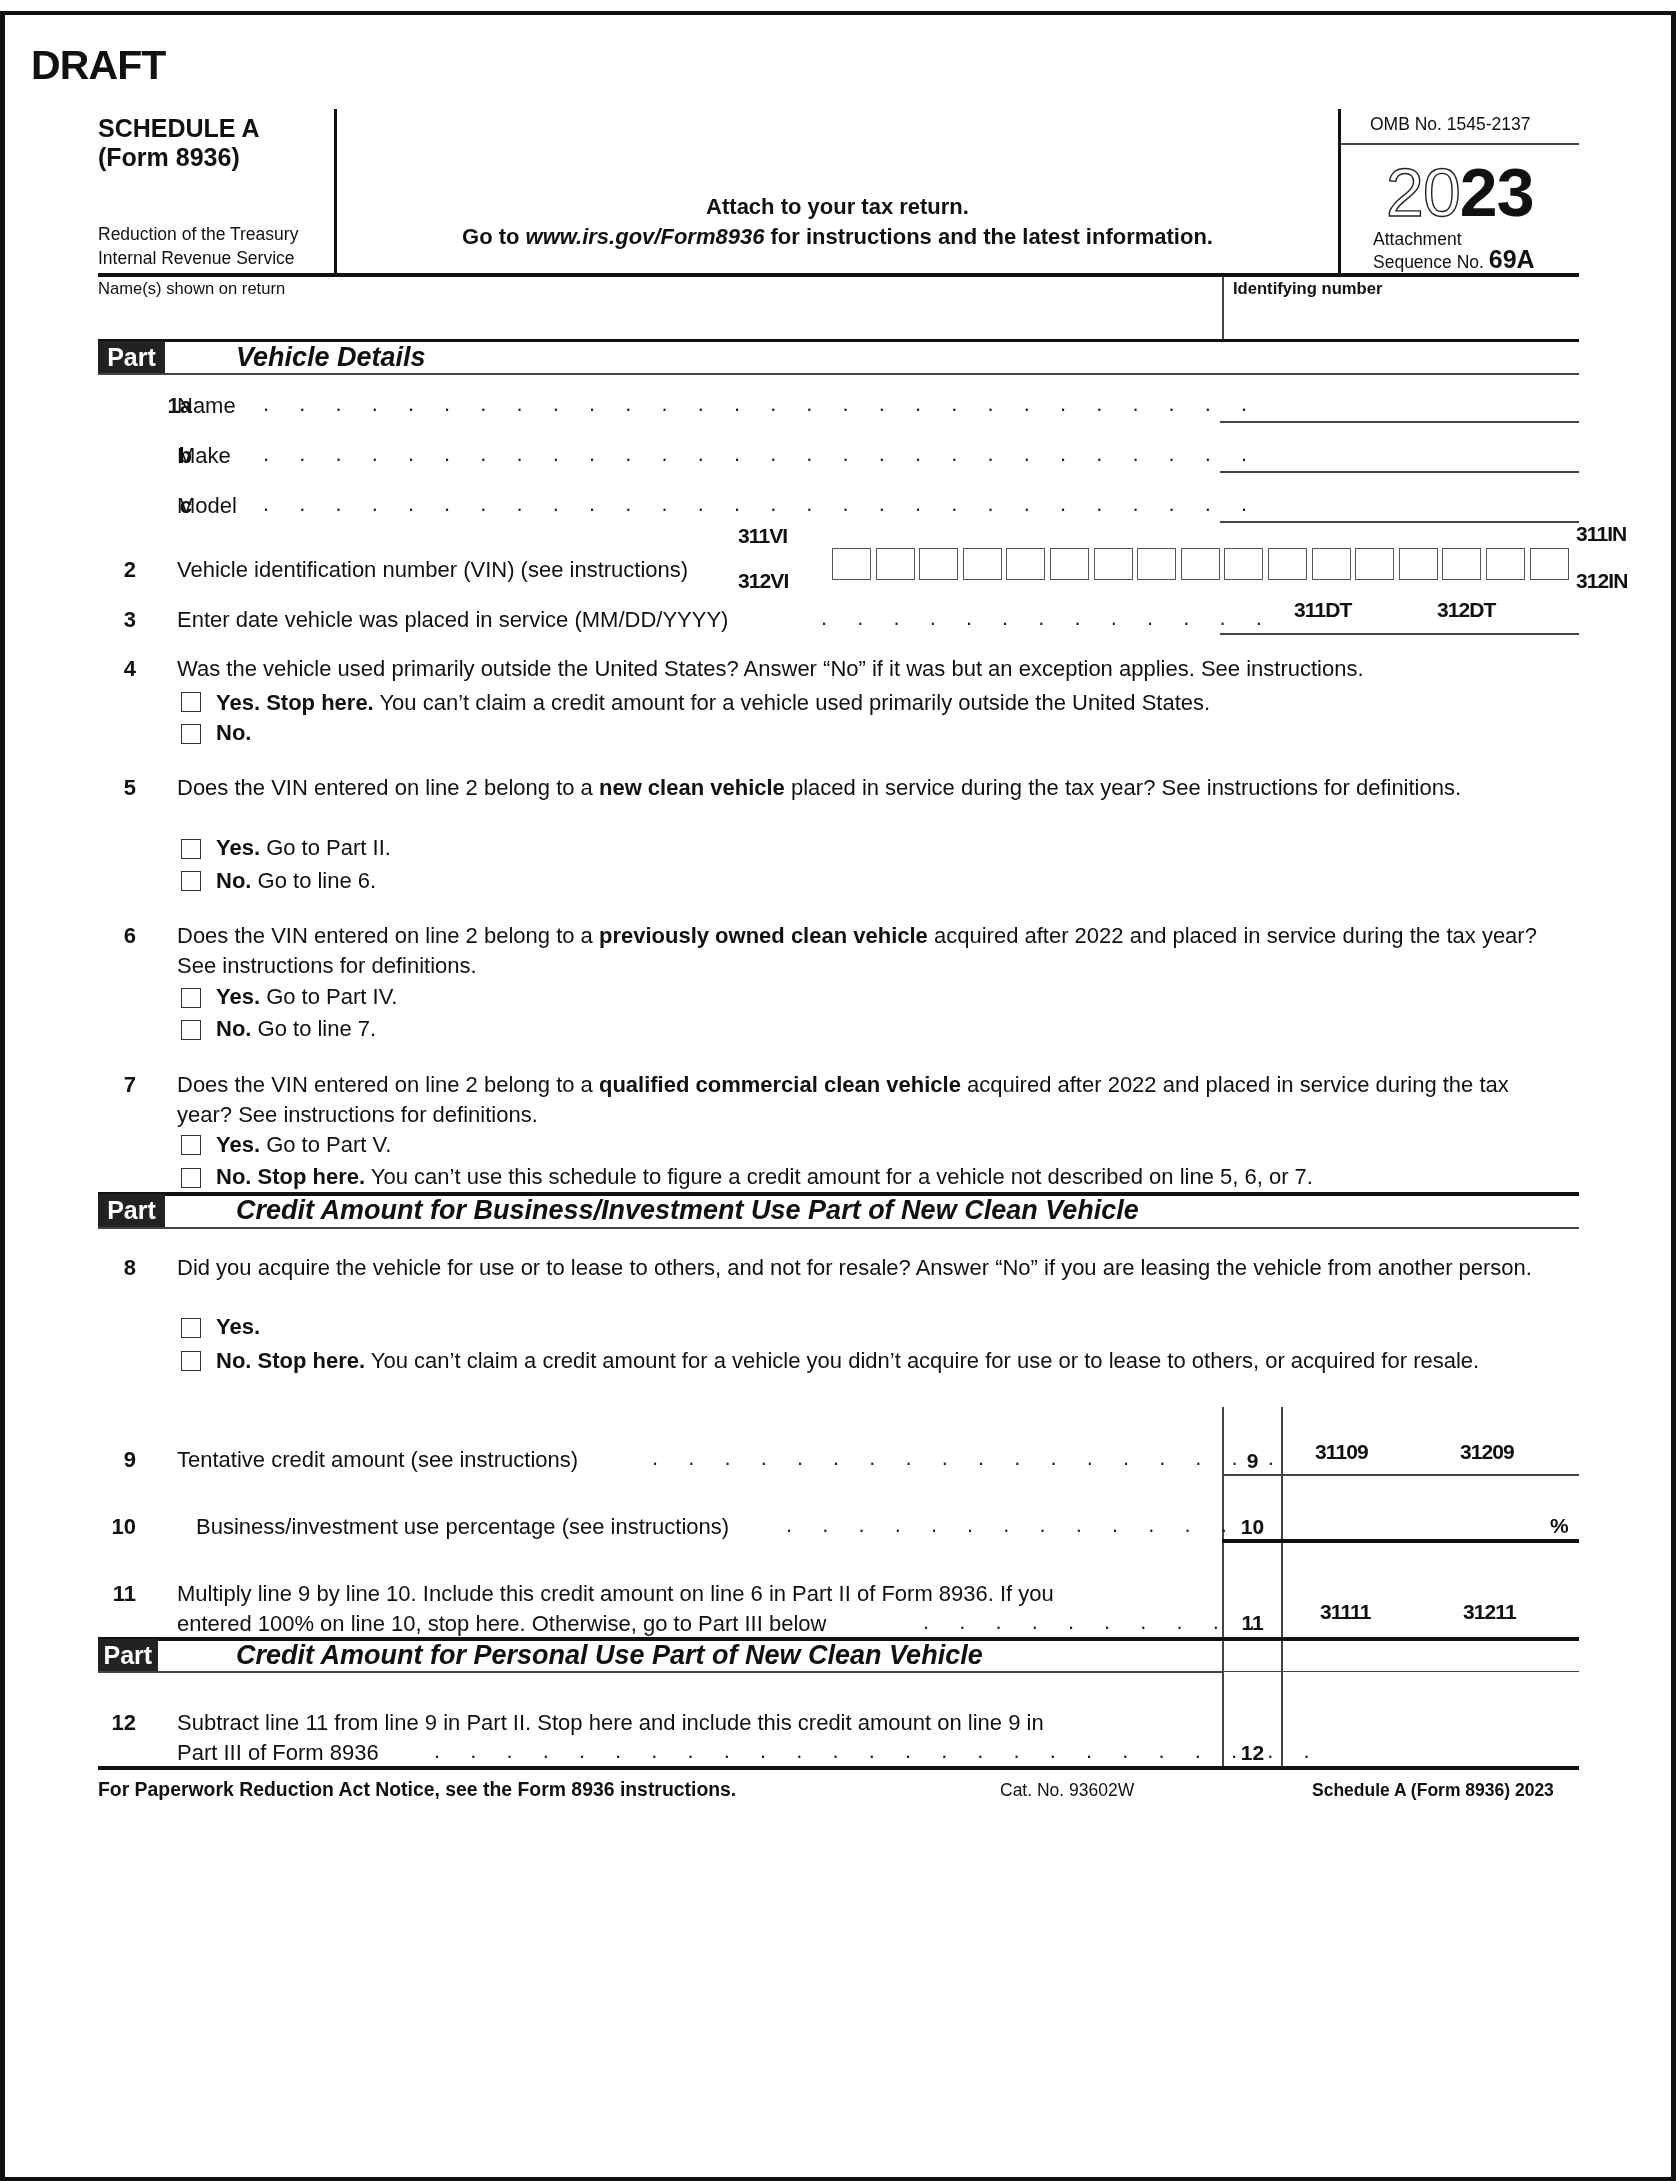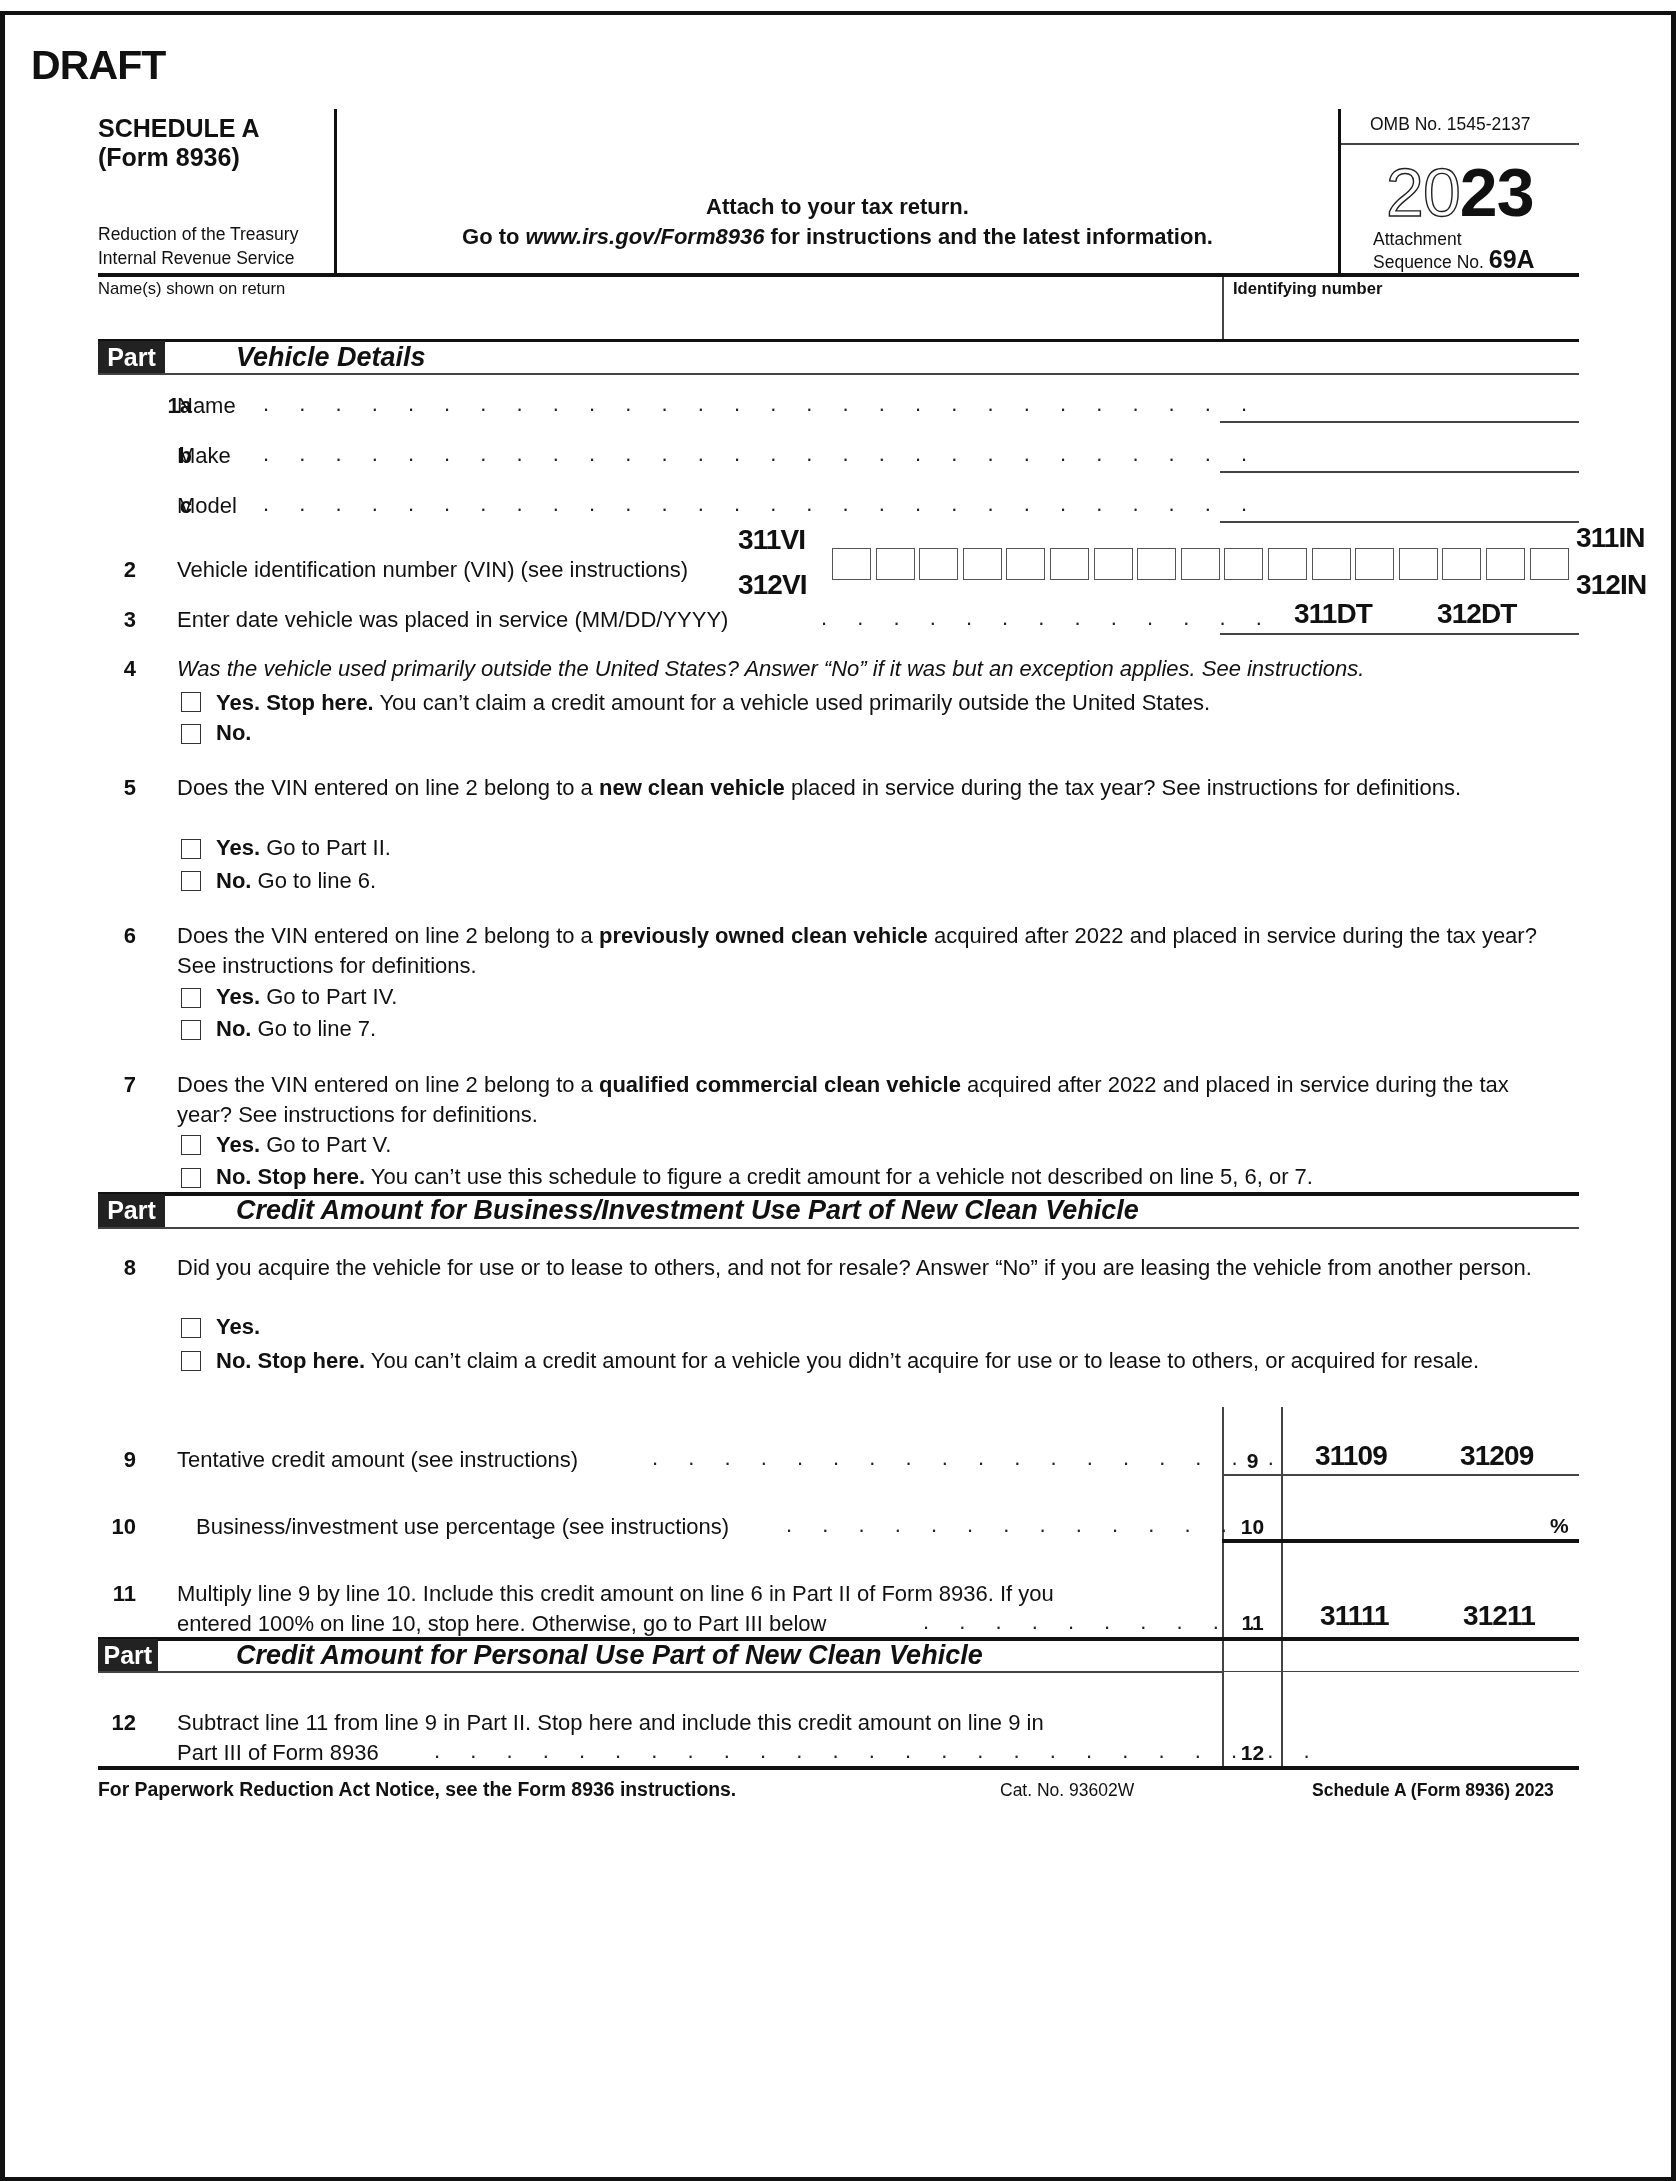--- a/index.html
+++ b/index.html
@@ -26,21 +26,21 @@
   .name-lbl { left: 98px; top: 279px; font-size: 16.6px; }
   .id-lbl { left: 1233px; top: 279px; font-size: 16.6px; font-weight: bold; }
   .part-bar { height: 33px; }
   .part-tag { background: #222; color: #fff; font-weight: bold; font-size: 25px; padding: 0 9.2px; height: 33px; line-height: 33px; }
   .part-title { font-weight: bold; font-size: 27px; line-height: 33px; font-style: italic; }
   .ln { font-size: 22px; font-weight: bold; width: 44px; text-align: right; }
   .txt { font-size: 22px; line-height: 29.5px; }
   .dots { font-size: 22px; letter-spacing: 12px; color: #222; }
   .cb { width: 20px; height: 20px; border: 1.8px solid #333; box-sizing: border-box; background: #fff; cursor: pointer; }
   .vin-box { width: 39px; height: 32px; border: 1.8px solid #555; box-sizing: border-box; margin-right: 4.6px; float: left; background: #fff; }
-  .code { font-size: 28px; font-weight: bold; letter-spacing: -0.9px; }
+  .code { font-size: 21px; font-weight: bold; letter-spacing: -0.9px; }
   .field-line { height: 1.8px; background: #444; }
   .boxnum { font-size: 21px; font-weight: bold; width: 57px; text-align: center; }
   .foot { font-size: 19.4px; font-weight: bold; }
 </style>
 </head>
 <body>
 
 <div class="frame"></div>
 
 <div class="abs draft">DRAFT</div>
@@ -123,21 +123,21 @@
 <div class="abs code" style="left:1576px; top:569px;">312IN</div>
 
 <div class="abs ln" style="left:92px; top:607px;">3</div>
 <div class="abs txt" style="left:177px; top:605px;">Enter date vehicle was placed in service (MM/DD/YYYY)</div>
 <div class="abs dots" style="left:821px; top:605px;">. . . . . . . . . . . . .</div>
 <div class="abs code" style="left:1294px; top:598px;">311DT</div>
 <div class="abs code" style="left:1437px; top:598px;">312DT</div>
 <div class="abs field-line" style="left:1220px; top:633px; width:359px;"></div>
 
 <div class="abs ln" style="left:92px; top:656px;">4</div>
-<div class="abs txt" style="left:177px; top:654px; width:1403px;font-style:italic;">Was the vehicle used primarily outside the United States? Answer “No” if it was but an exception applies. See instructions.</div>
+<div class="abs txt" style="left:177px; top:654px; width:1403px;">Was the vehicle used primarily outside the United States? Answer “No” if it was but an exception applies. See instructions.</div>
 <div class="abs cb" style="left:181px; top:692px;"></div>
 <div class="abs txt" style="left:216px; top:688px;"><b>Yes. Stop here.</b><span> You can’t claim a credit amount for a vehicle used primarily outside the United States.</span></div>
 <div class="abs cb" style="left:181px; top:724px;"></div>
 <div class="abs txt" style="left:216px; top:718px;"><b>No.</b><span></span></div>
 
 <div class="abs ln" style="left:92px; top:775px;">5</div>
 <div class="abs txt" style="left:177px; top:773px; width:1347px;"><span>Does the VIN entered on line 2 belong to a </span><b>new clean vehicle</b><span> placed in service during the tax year? See instructions for definitions.</span></div>
 <div class="abs cb" style="left:181px; top:839px;"></div>
 <div class="abs txt" style="left:216px; top:833px;"><b>Yes.</b><span> Go to Part II.</span></div>
 <div class="abs cb" style="left:181px; top:871px;"></div>

